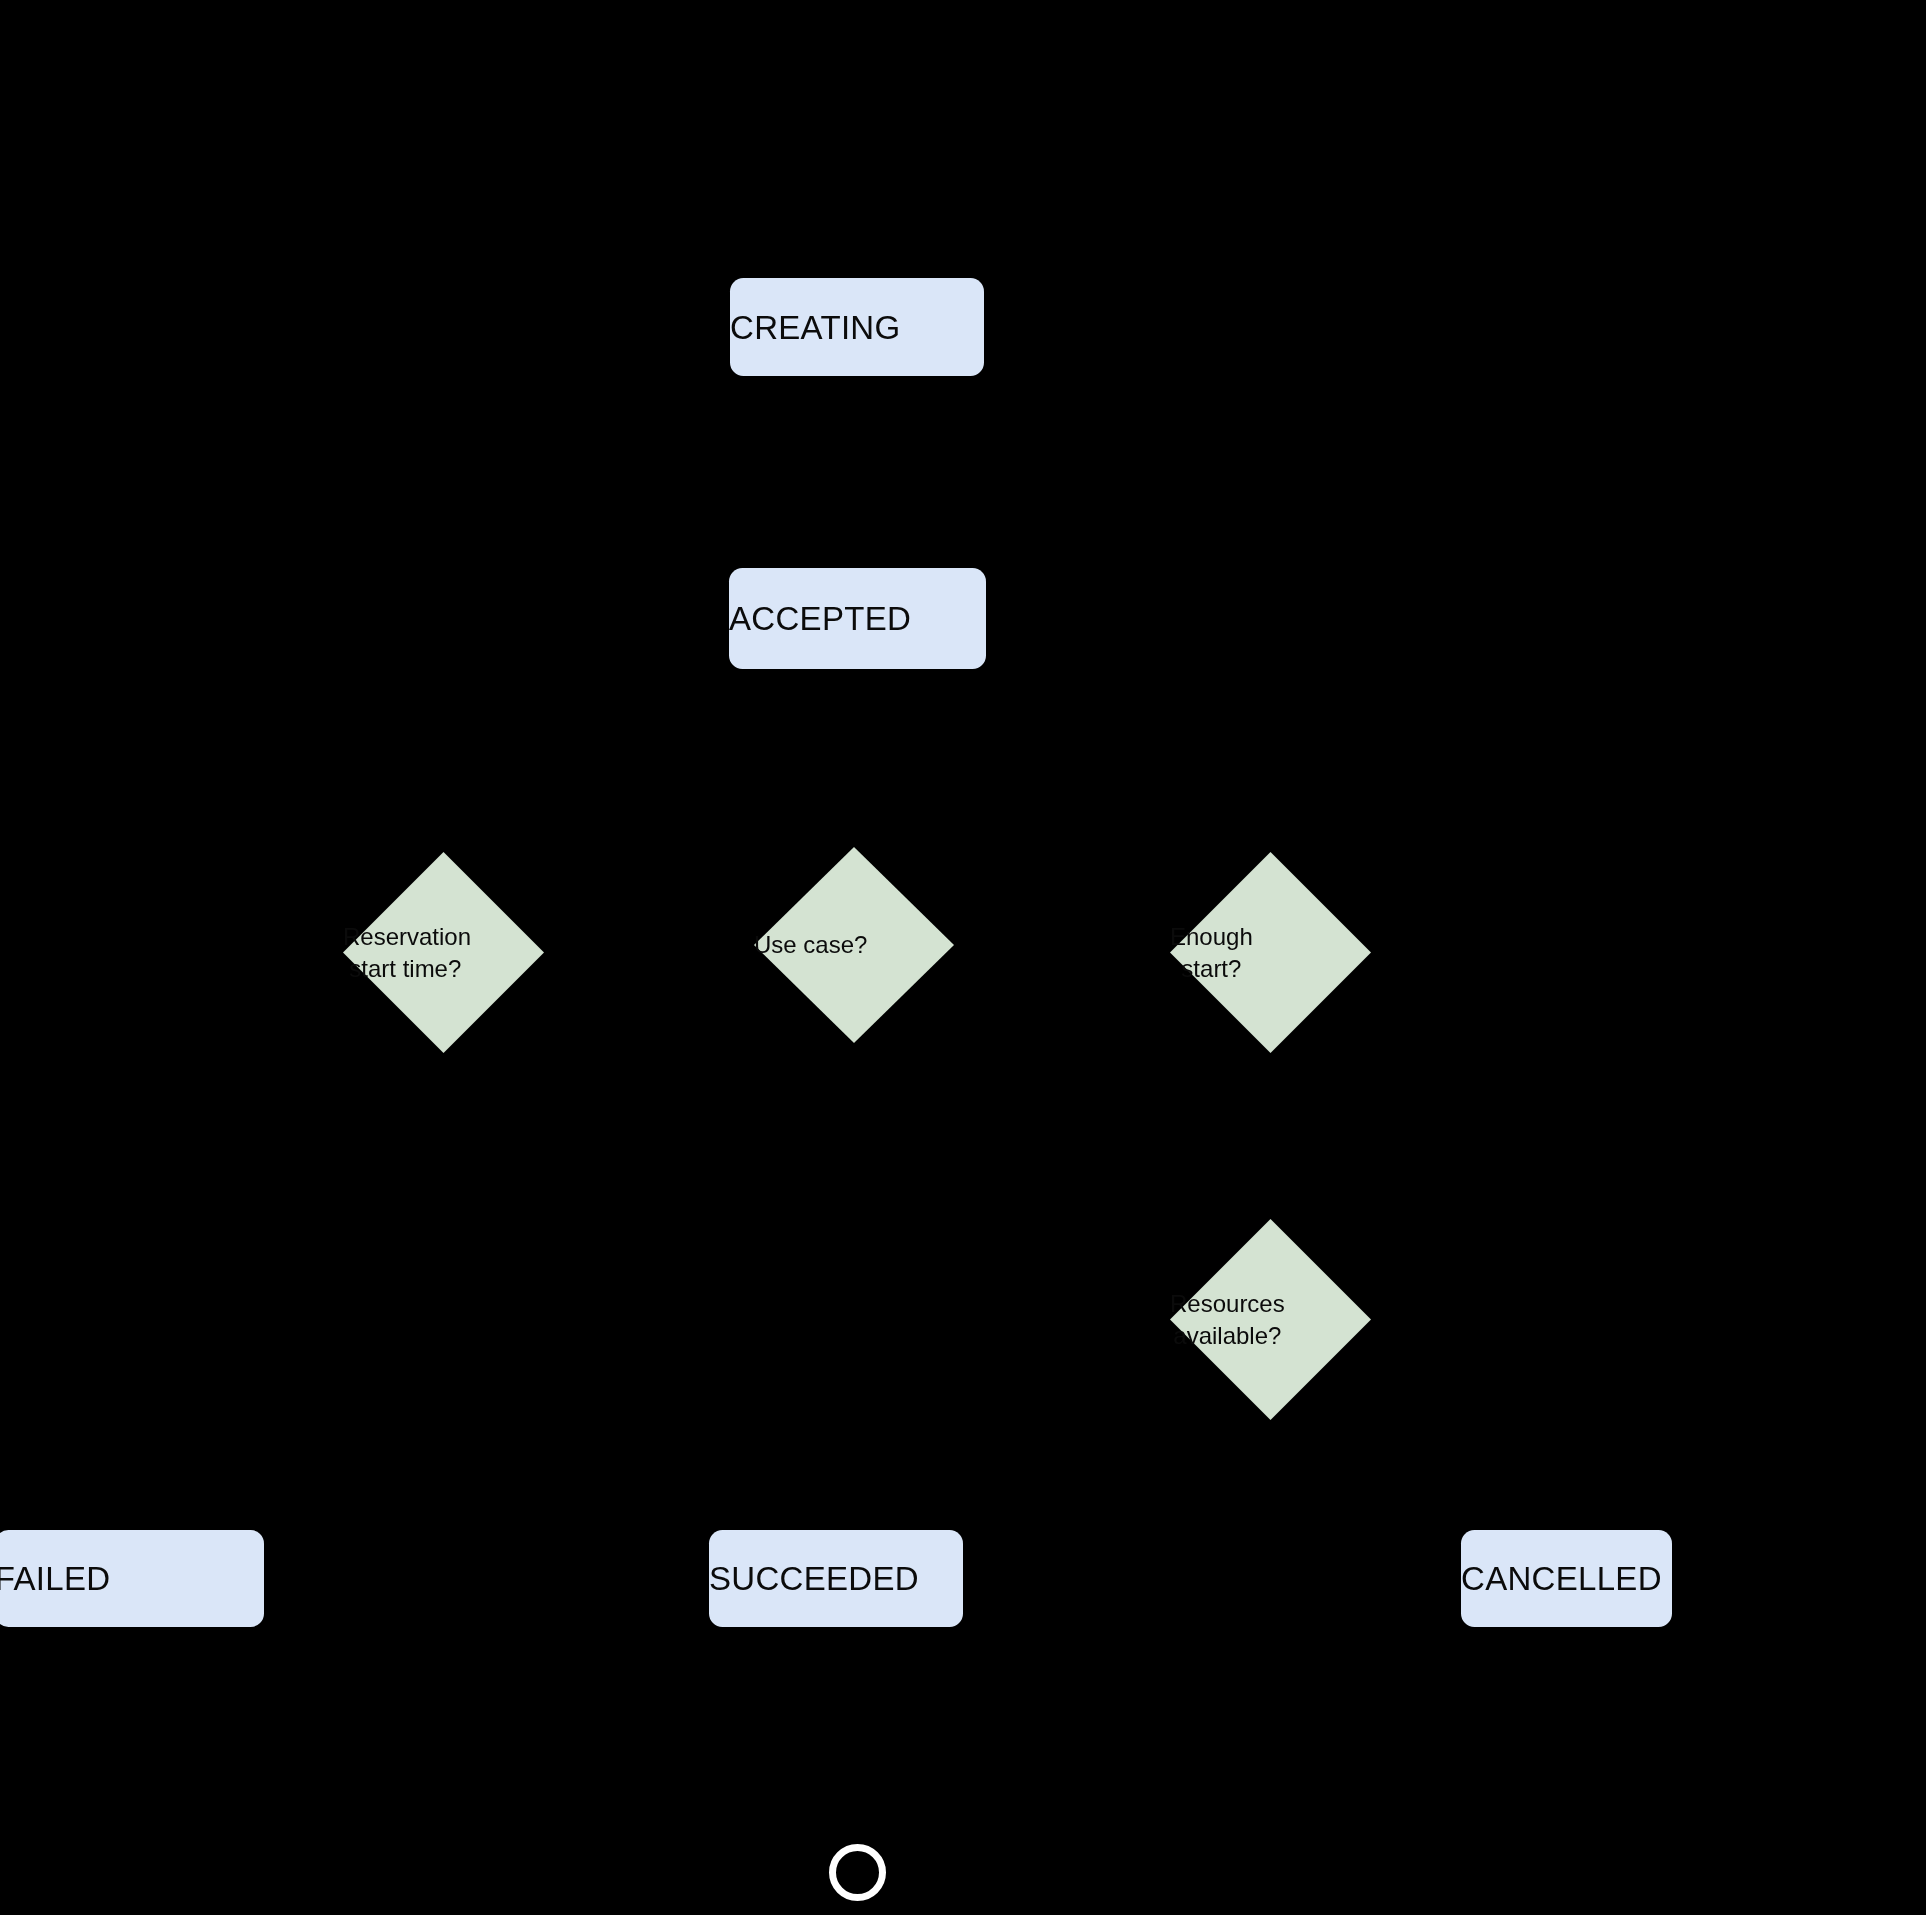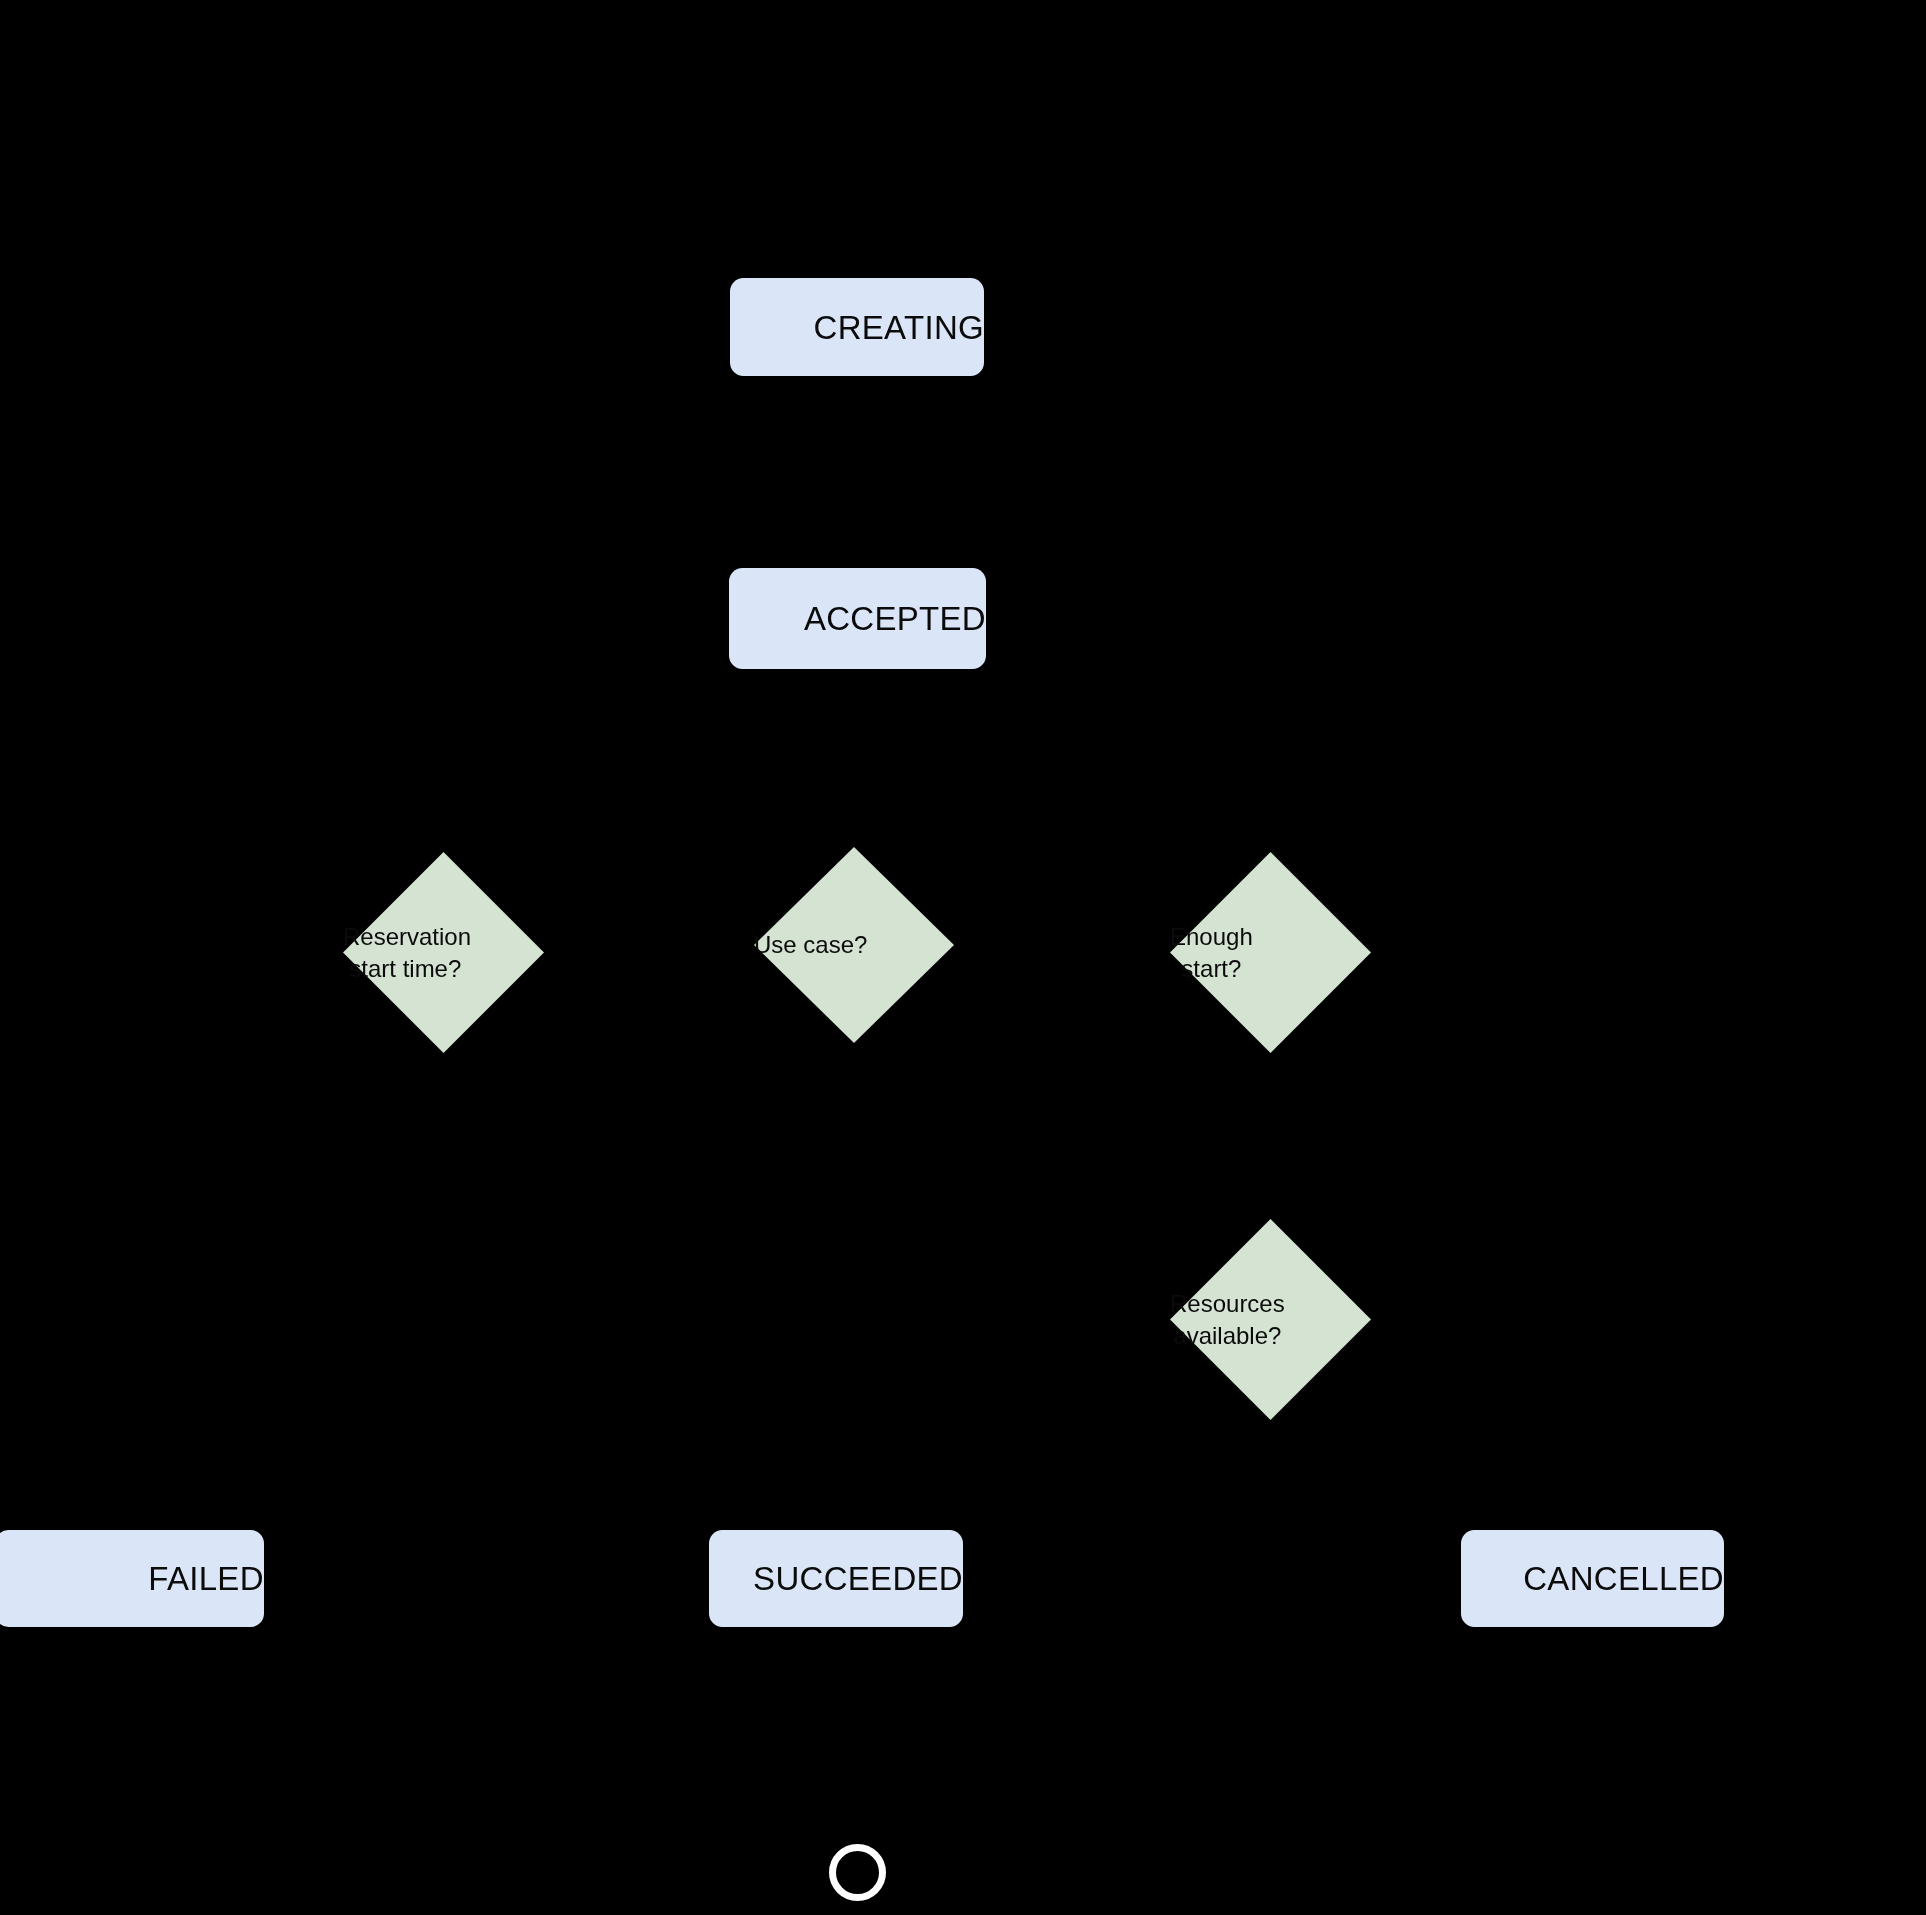--- a/index.html
+++ b/index.html
@@ -30,21 +30,21 @@
     pointer-events: none;
   }
   
   .state-box {
     position: absolute;
     box-sizing: border-box;
     background: #dae6f8;
     border-radius: 13.4px;
     display: flex;
     align-items: center;
-    justify-content: flex-end;
+    justify-content: flex-start;
     color: #0b0b0b;
     font-size: 33px;
     letter-spacing: 0.3px;
     line-height: 1;
     white-space: nowrap;
   }
   
   .decision {
     position: absolute;
     display: flex;
@@ -116,21 +116,21 @@
   </div>
 
   <div class="state-box" style="left:-5.2px; top:1530px; width:269px; height:97px;">
     <span>FAILED</span>
   </div>
 
   <div class="state-box" style="left:709px; top:1530px; width:254px; height:97px;">
     <span>SUCCEEDED</span>
   </div>
 
-  <div class="state-box" style="left:1461px; top:1530px; width:263px; height:97px;">
+  <div class="state-box" style="left:1461px; top:1530px; width:211px; height:97px;">
     <span>CANCELLED</span>
   </div>
 
   <div class="decision" style="left:343px; top:852px; width:201px; height:201px;">
     <div class="diamond-shape"></div>
     <div class="decision-label">Reservation
 start time?</div>
   </div>
 
   <div class="decision" style="left:754px; top:847px; width:200px; height:196px;">

